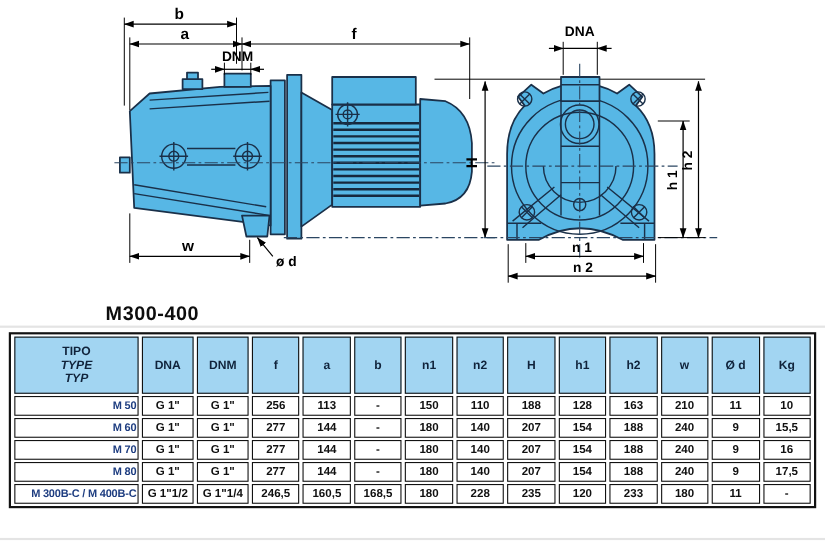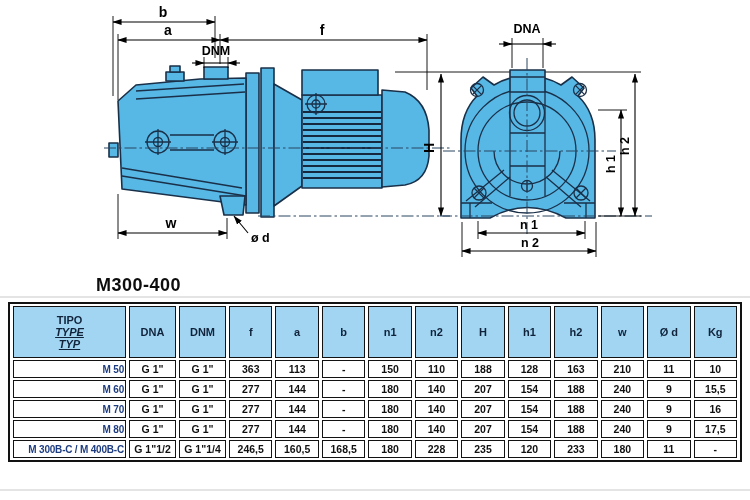--- a/index.html
+++ b/index.html
@@ -22,21 +22,21 @@
 
   
   #table-wrap{position:absolute;left:8px;top:302px;width:610px;}
   table.spec{border-collapse:separate;border-spacing:3px 2px;background:#fff;
              border:2px solid #121212;width:734px;table-layout:fixed;}
   table.spec th,table.spec td{border:1.5px solid #121212;text-align:center;
              font-weight:bold;color:#111;overflow:hidden;white-space:nowrap;}
   table.spec th{background:#a2d5f2;height:50px;font-size:11px;color:#10233b;
              vertical-align:middle;padding:0 1px;}
   table.spec th .tl0{display:block;font-style:normal;}
-  table.spec th .tl1,table.spec th .tl2{display:block;font-style:italic;text-decoration:underline;}
+  table.spec th .tl1,table.spec th .tl2{display:block;font-style:italic;}
   table.spec td{height:16px;font-size:10.5px;padding:0 1px;}
   table.spec td.model{text-align:right;padding-left:5px;color:#1e3d80;font-size:10px;
              letter-spacing:-0.2px;}
 </style>
 </head>
 <body>
 
 <div id="stage">
 
   <svg id="drawing" width="750" height="300" viewBox="0 0 750 300">
@@ -197,21 +197,21 @@
             <th>w</th>
             <th>Ø d</th>
             <th>Kg</th>
           </tr>
         </thead>
       <tbody>
           <tr>
             <td class="model">M 50</td>
             <td>G 1"</td>
             <td>G 1"</td>
-            <td>363</td>
+            <td>256</td>
             <td>113</td>
             <td>-</td>
             <td>150</td>
             <td>110</td>
             <td>188</td>
             <td>128</td>
             <td>163</td>
             <td>210</td>
             <td>11</td>
             <td>10</td>

